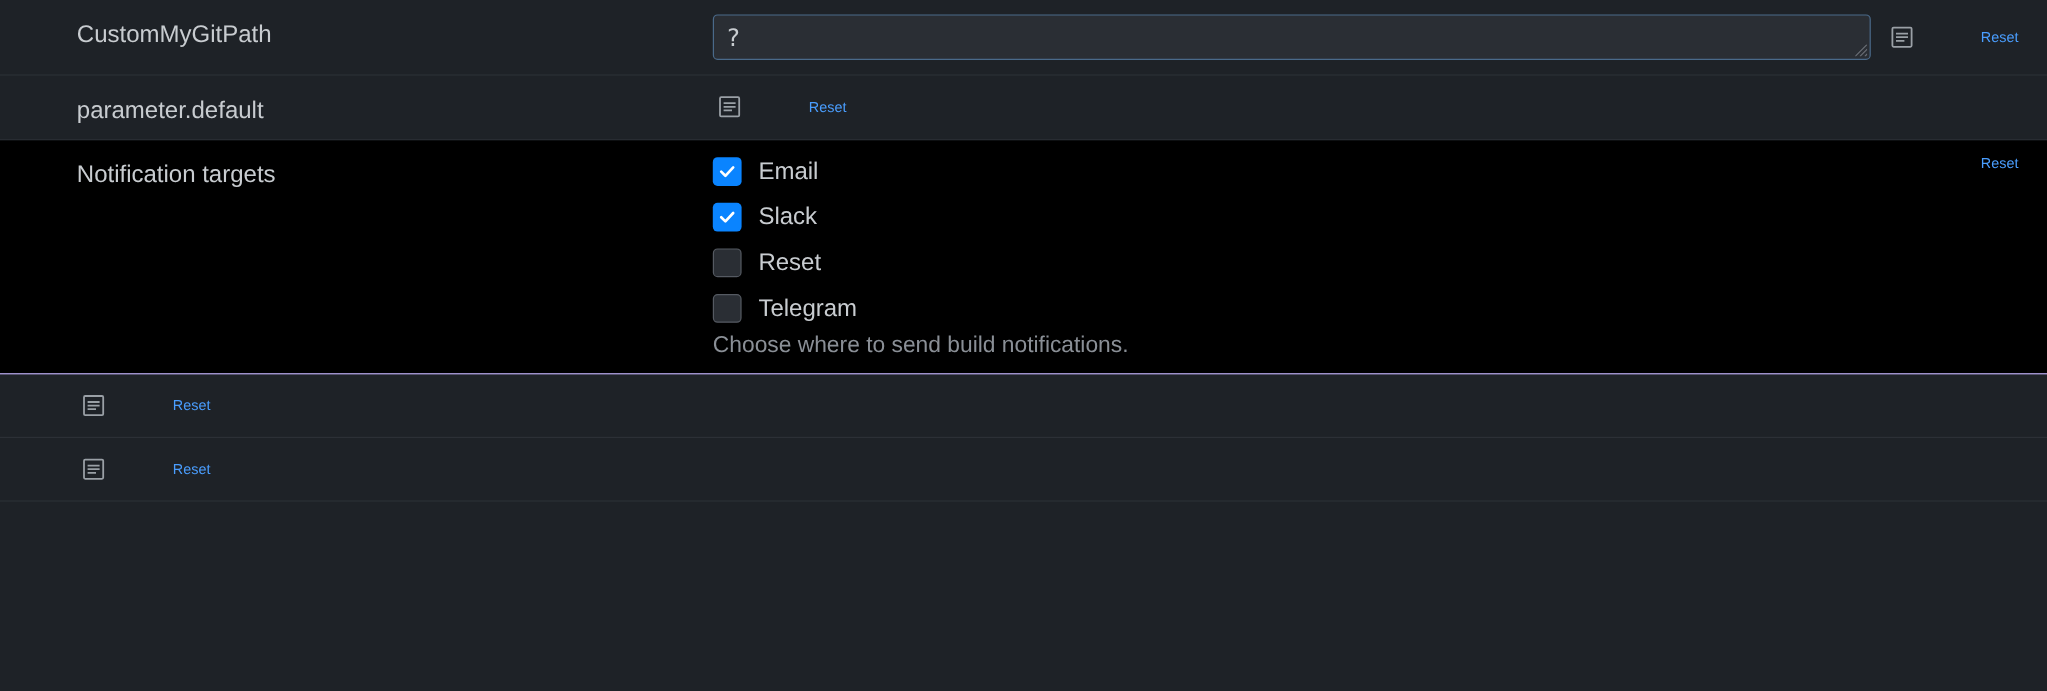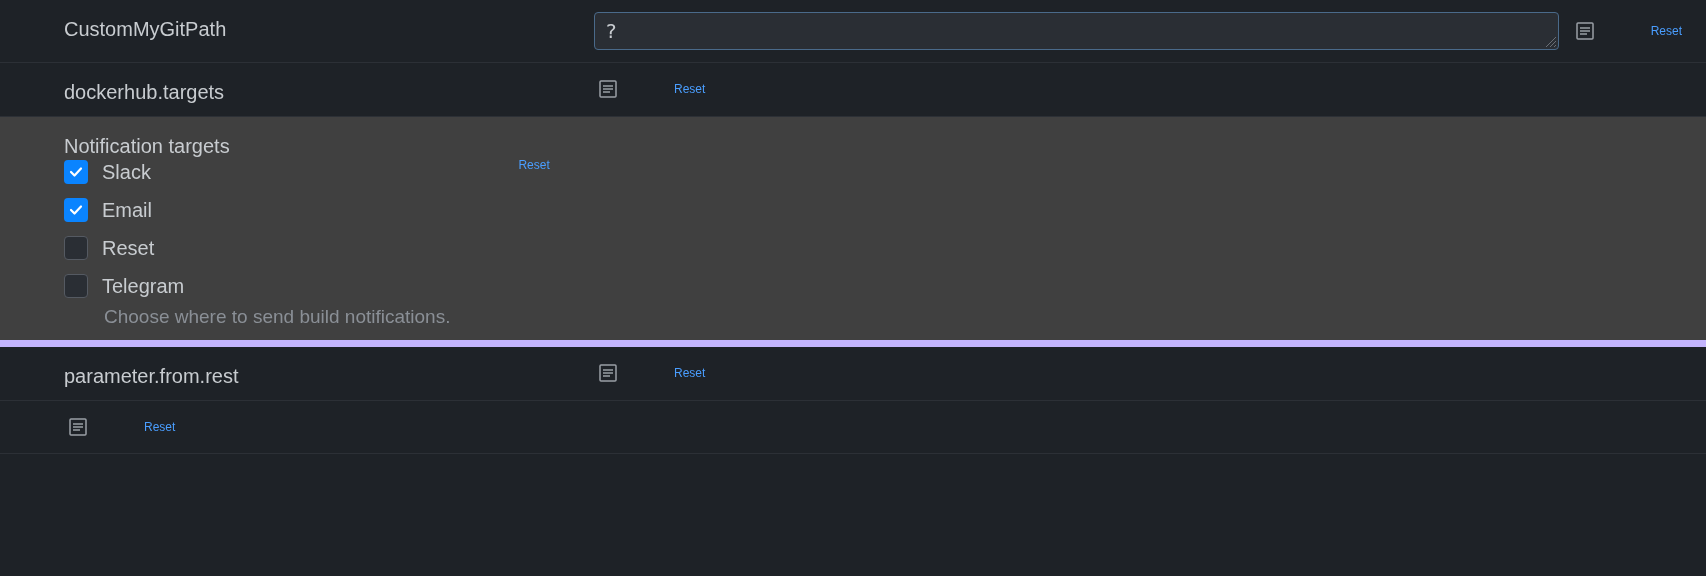--- a/index.html
+++ b/index.html
@@ -20,23 +20,22 @@
       width: 100%;
     }
     .row {
       display: flex;
       align-items: flex-start;
       padding: 12px 24px 12px 64px;
       border-bottom: 1px solid #2c3036;
       justify-content: space-between;
     }
     .row.highlighted {
-      background: #404040;
-      border-bottom: 7px solid #c4b5fd;
-      flex-direction: column;
+      background: #000000;
+      border-bottom: 1px solid #c4b5fd;
     }
     .label-col {
       width: 530px;
       flex-shrink: 0;
       padding-top: 6px;
       color: #c8ccd0;
     }
     .value-col {
       flex: 1;
       display: flex;
@@ -126,21 +125,20 @@
     .checkbox svg {
       display: block;
     }
     .checkbox-label {
       color: #c8ccd0;
     }
     .hint-text {
       color: #8a8f96;
       font-size: 19px;
       margin-top: 8px;
-      margin-left: 40px;
     }
     .checkbox-top-row {
       display: flex;
       align-items: flex-start;
     }
     .checkbox-group-wrap {
       flex: 1;
     }
     .row.highlighted .reset-link {
       color: #4a9eff;
@@ -173,21 +171,21 @@
               <line x1="5" y1="10" x2="15" y2="10" stroke="#9aa0a6" stroke-width="1.5"></line>
               <line x1="5" y1="13" x2="12" y2="13" stroke="#9aa0a6" stroke-width="1.5"></line>
             </svg>
         </span>
         <span class="reset-link">Reset</span>
       </div>
     </div>
   </div>
 
   <div class="row">
-    <div class="label-col">dockerhub.targets</div>
+    <div class="label-col">parameter.default</div>
     <div class="value-col">
       <div class="input-line">
         <span class="icon-btn">
           <svg width="20" height="20" viewBox="0 0 20 20">
               <rect x="2" y="2" width="16" height="16" rx="1" fill="none" stroke="#9aa0a6" stroke-width="1.5"></rect>
               <line x1="5" y1="7" x2="15" y2="7" stroke="#9aa0a6" stroke-width="1.5"></line>
               <line x1="5" y1="10" x2="15" y2="10" stroke="#9aa0a6" stroke-width="1.5"></line>
               <line x1="5" y1="13" x2="12" y2="13" stroke="#9aa0a6" stroke-width="1.5"></line>
             </svg>
         </span>
@@ -195,60 +193,59 @@
       </div>
     </div>
   </div>
 
   <div class="row highlighted">
     <div class="label-col">Notification targets</div>
     <div class="value-col">
       <div class="checkbox-top-row">
         <div class="checkbox-group-wrap">
           <div class="checkbox-group">
+
+            <div class="checkbox-row">
+              <span class="checkbox checked">
+                <svg width="16" height="16" viewBox="0 0 16 16">
+                    <path d="M3 8 L6.5 11.5 L13 4.5" stroke="white" stroke-width="2.2" fill="none" stroke-linecap="round" stroke-linejoin="round"></path>
+                  </svg>
+              </span>
+              <span class="checkbox-label">Email</span>
+            </div>
 
             <div class="checkbox-row">
               <span class="checkbox checked">
                 <svg width="16" height="16" viewBox="0 0 16 16">
                     <path d="M3 8 L6.5 11.5 L13 4.5" stroke="white" stroke-width="2.2" fill="none" stroke-linecap="round" stroke-linejoin="round"></path>
                   </svg>
               </span>
               <span class="checkbox-label">Slack</span>
             </div>
 
             <div class="checkbox-row">
-              <span class="checkbox checked">
-                <svg width="16" height="16" viewBox="0 0 16 16">
-                    <path d="M3 8 L6.5 11.5 L13 4.5" stroke="white" stroke-width="2.2" fill="none" stroke-linecap="round" stroke-linejoin="round"></path>
-                  </svg>
-              </span>
-              <span class="checkbox-label">Email</span>
-            </div>
-
-            <div class="checkbox-row">
               <span class="checkbox unchecked"></span>
               <span class="checkbox-label">Reset</span>
             </div>
 
             <div class="checkbox-row">
               <span class="checkbox unchecked"></span>
               <span class="checkbox-label">Telegram</span>
             </div>
 
           </div>
           <div class="hint-text">Choose where to send build notifications.</div>
         </div>
         <span class="spacer-actions"></span>
         <span class="reset-link">Reset</span>
       </div>
     </div>
   </div>
 
   <div class="row">
-    <div class="label-col">parameter.from.rest</div>
     <div class="value-col">
       <div class="input-line">
         <span class="icon-btn">
           <svg width="20" height="20" viewBox="0 0 20 20">
               <rect x="2" y="2" width="16" height="16" rx="1" fill="none" stroke="#9aa0a6" stroke-width="1.5"></rect>
               <line x1="5" y1="7" x2="15" y2="7" stroke="#9aa0a6" stroke-width="1.5"></line>
               <line x1="5" y1="10" x2="15" y2="10" stroke="#9aa0a6" stroke-width="1.5"></line>
               <line x1="5" y1="13" x2="12" y2="13" stroke="#9aa0a6" stroke-width="1.5"></line>
             </svg>
         </span>

